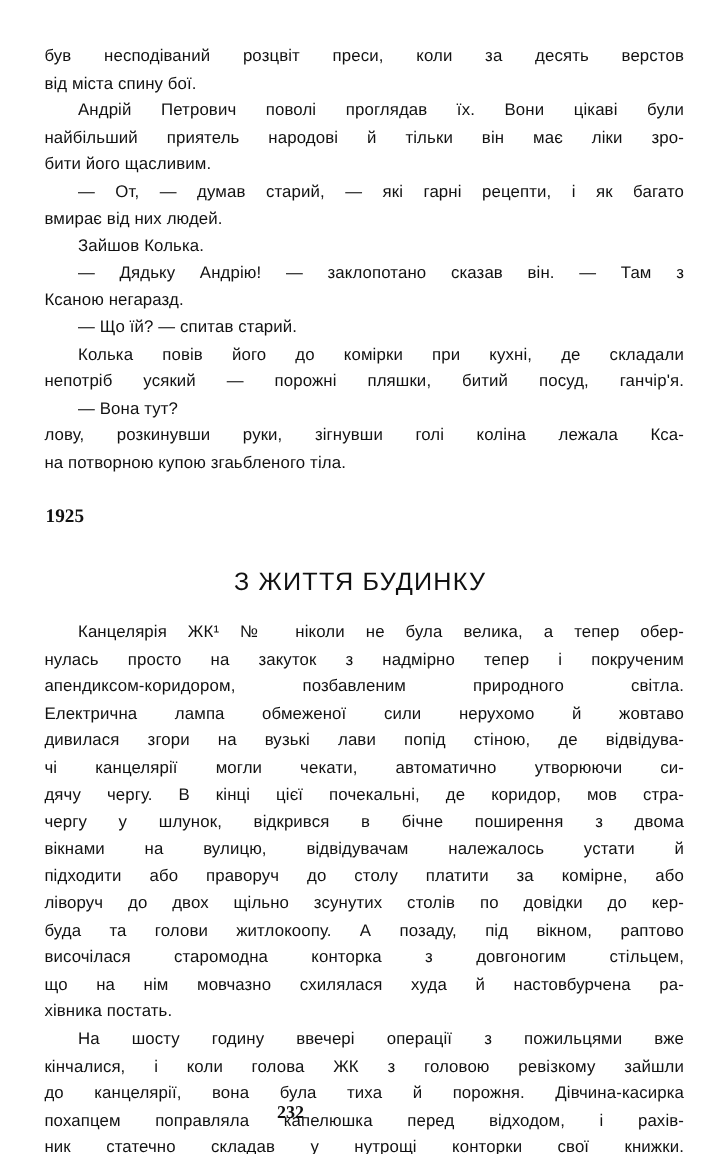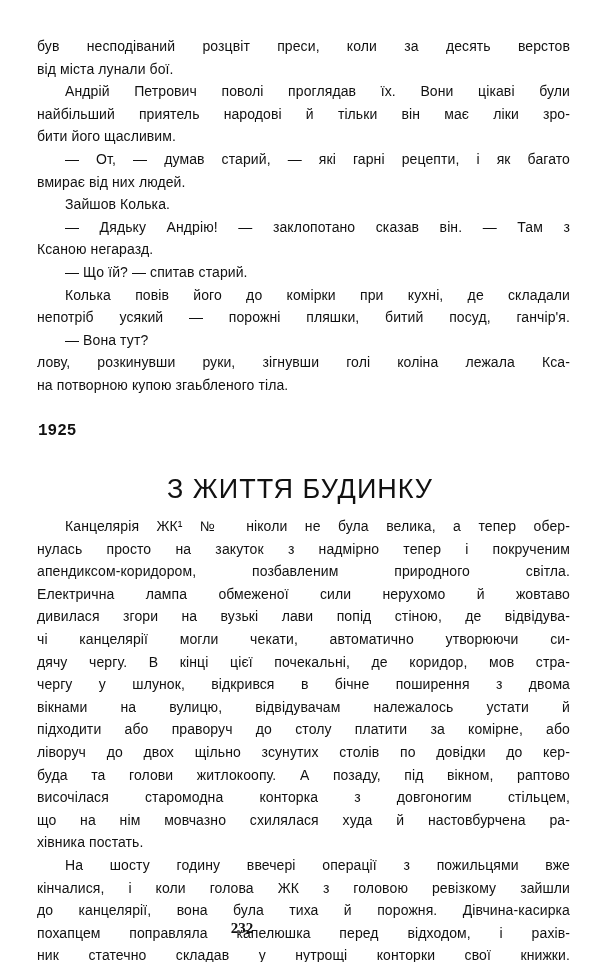--- a/index.html
+++ b/index.html
@@ -4,33 +4,33 @@
 <style>
   html, body { margin:0; padding:0; background:#ffffff; }
   body { width:600px; height:962px; position:relative; overflow:hidden;
          font-family:"Liberation Serif","DejaVu Serif",serif; color:#111; }
   .page { position:absolute; left:37px; top:35px; width:533px; }
   .line { font-size:14px; line-height:22.6px; height:22.6px; white-space:nowrap;
           text-align:justify; text-align-last:justify; font-family:Liberation Sans, sans-serif; letter-spacing:0.1px; }
   .line.last { text-align-last:left; }
   .line.indent { padding-left:28px; }
   .year { position:absolute; left:38px; top:422px; font-size:16px; font-weight:bold;
-          font-family:Liberation Mono, monospace; }
+          font-family:Liberation Serif, serif; }
   .title { position:absolute; left:0; width:600px; top:474px; text-align:center;
-           font-size:27px; letter-spacing:1px; font-family:"Liberation Sans",sans-serif; }
+           font-size:21px; letter-spacing:1px; font-family:"Liberation Sans",sans-serif; }
   .page2 { position:absolute; left:37px; top:515px; width:533px; }
   .pageno { position:absolute; left:0; width:484px; top:920px; text-align:center;
             font-size:15px; font-weight:bold; font-family:"Liberation Serif",serif; }
 </style>
 </head>
 <body>
 
 <div class="page" id="sec1">
     <div class="line">був несподіваний розцвіт преси, коли за десять верстов</div>
-    <div class="line last">від міста лунали бої.</div>
+    <div class="line last">від міста спину бої.</div>
     <div class="line indent">Андрій Петрович поволі проглядав їх. Вони цікаві були</div>
     <div class="line">найбільший приятель народові й тільки він має ліки зро-</div>
     <div class="line last">бити його щасливим.</div>
     <div class="line indent">— От, — думав старий, — які гарні рецепти, і як багато</div>
     <div class="line last">вмирає від них людей.</div>
     <div class="line indent last">Зайшов Колька.</div>
     <div class="line indent">— Дядьку Андрію! — заклопотано сказав він. — Там з</div>
     <div class="line last">Ксаною негаразд.</div>
     <div class="line indent last">— Що їй? — спитав старий.</div>
     <div class="line indent">Колька повів його до комірки при кухні, де складали</div>

